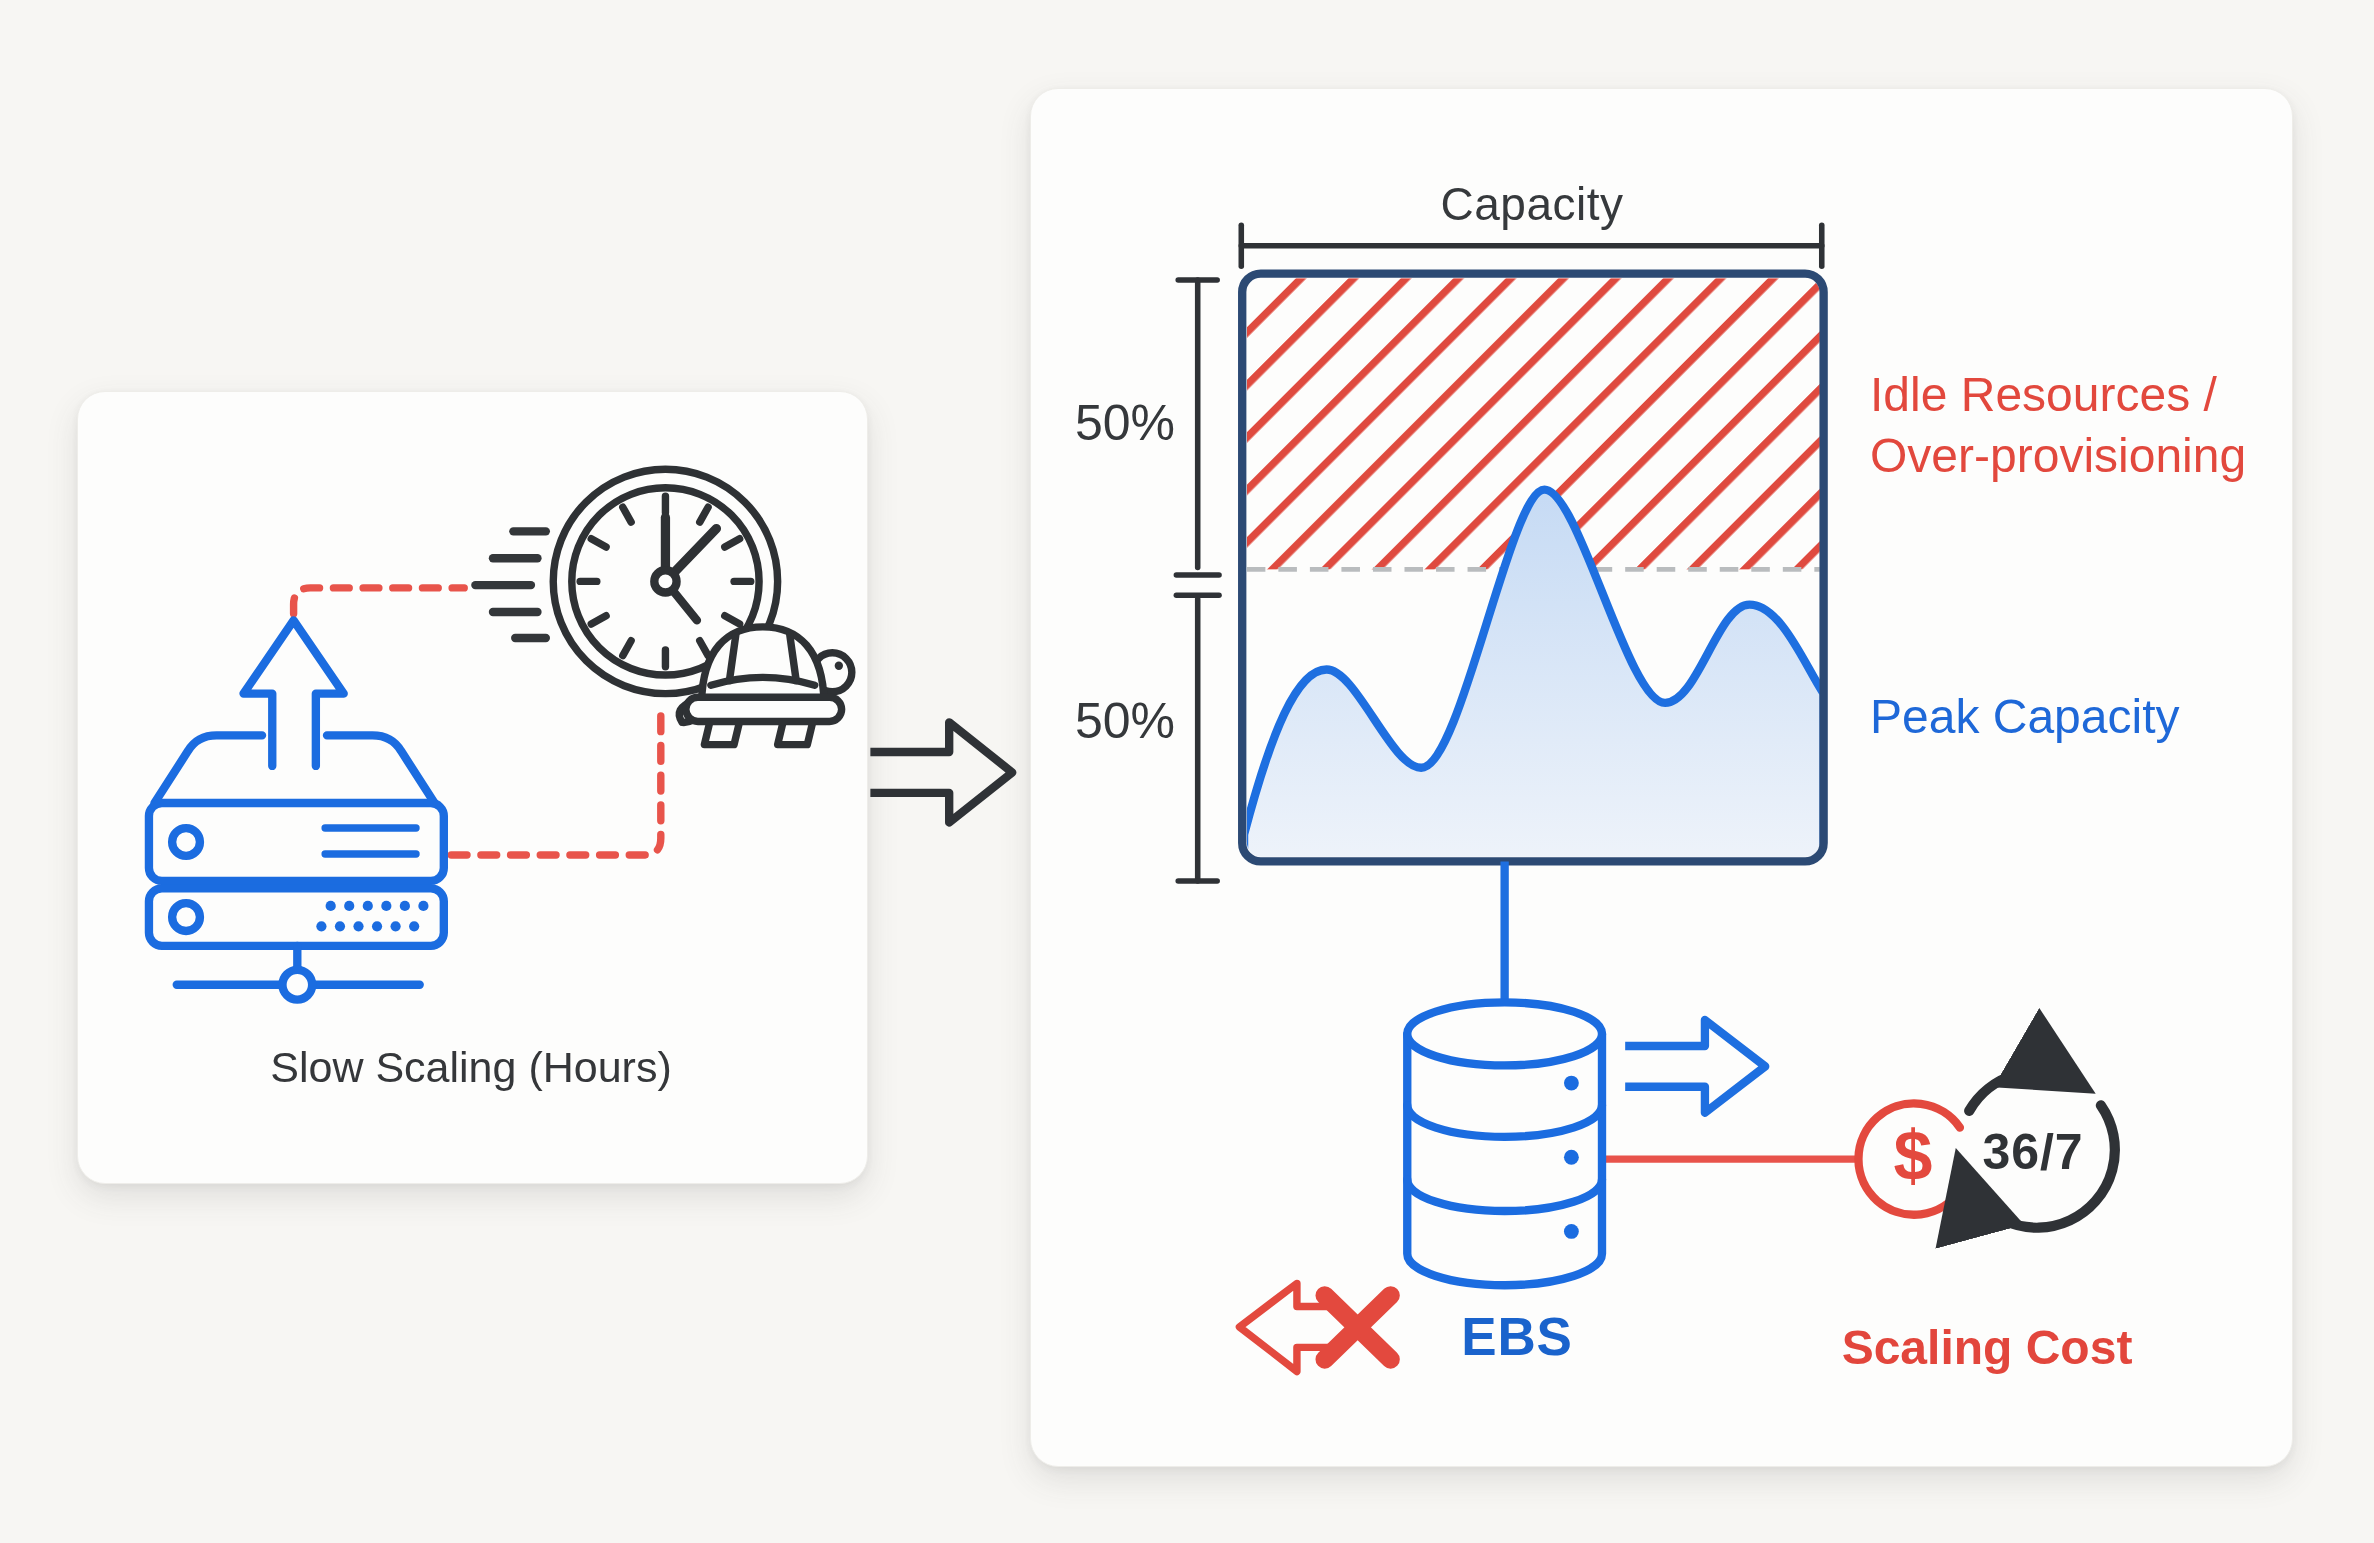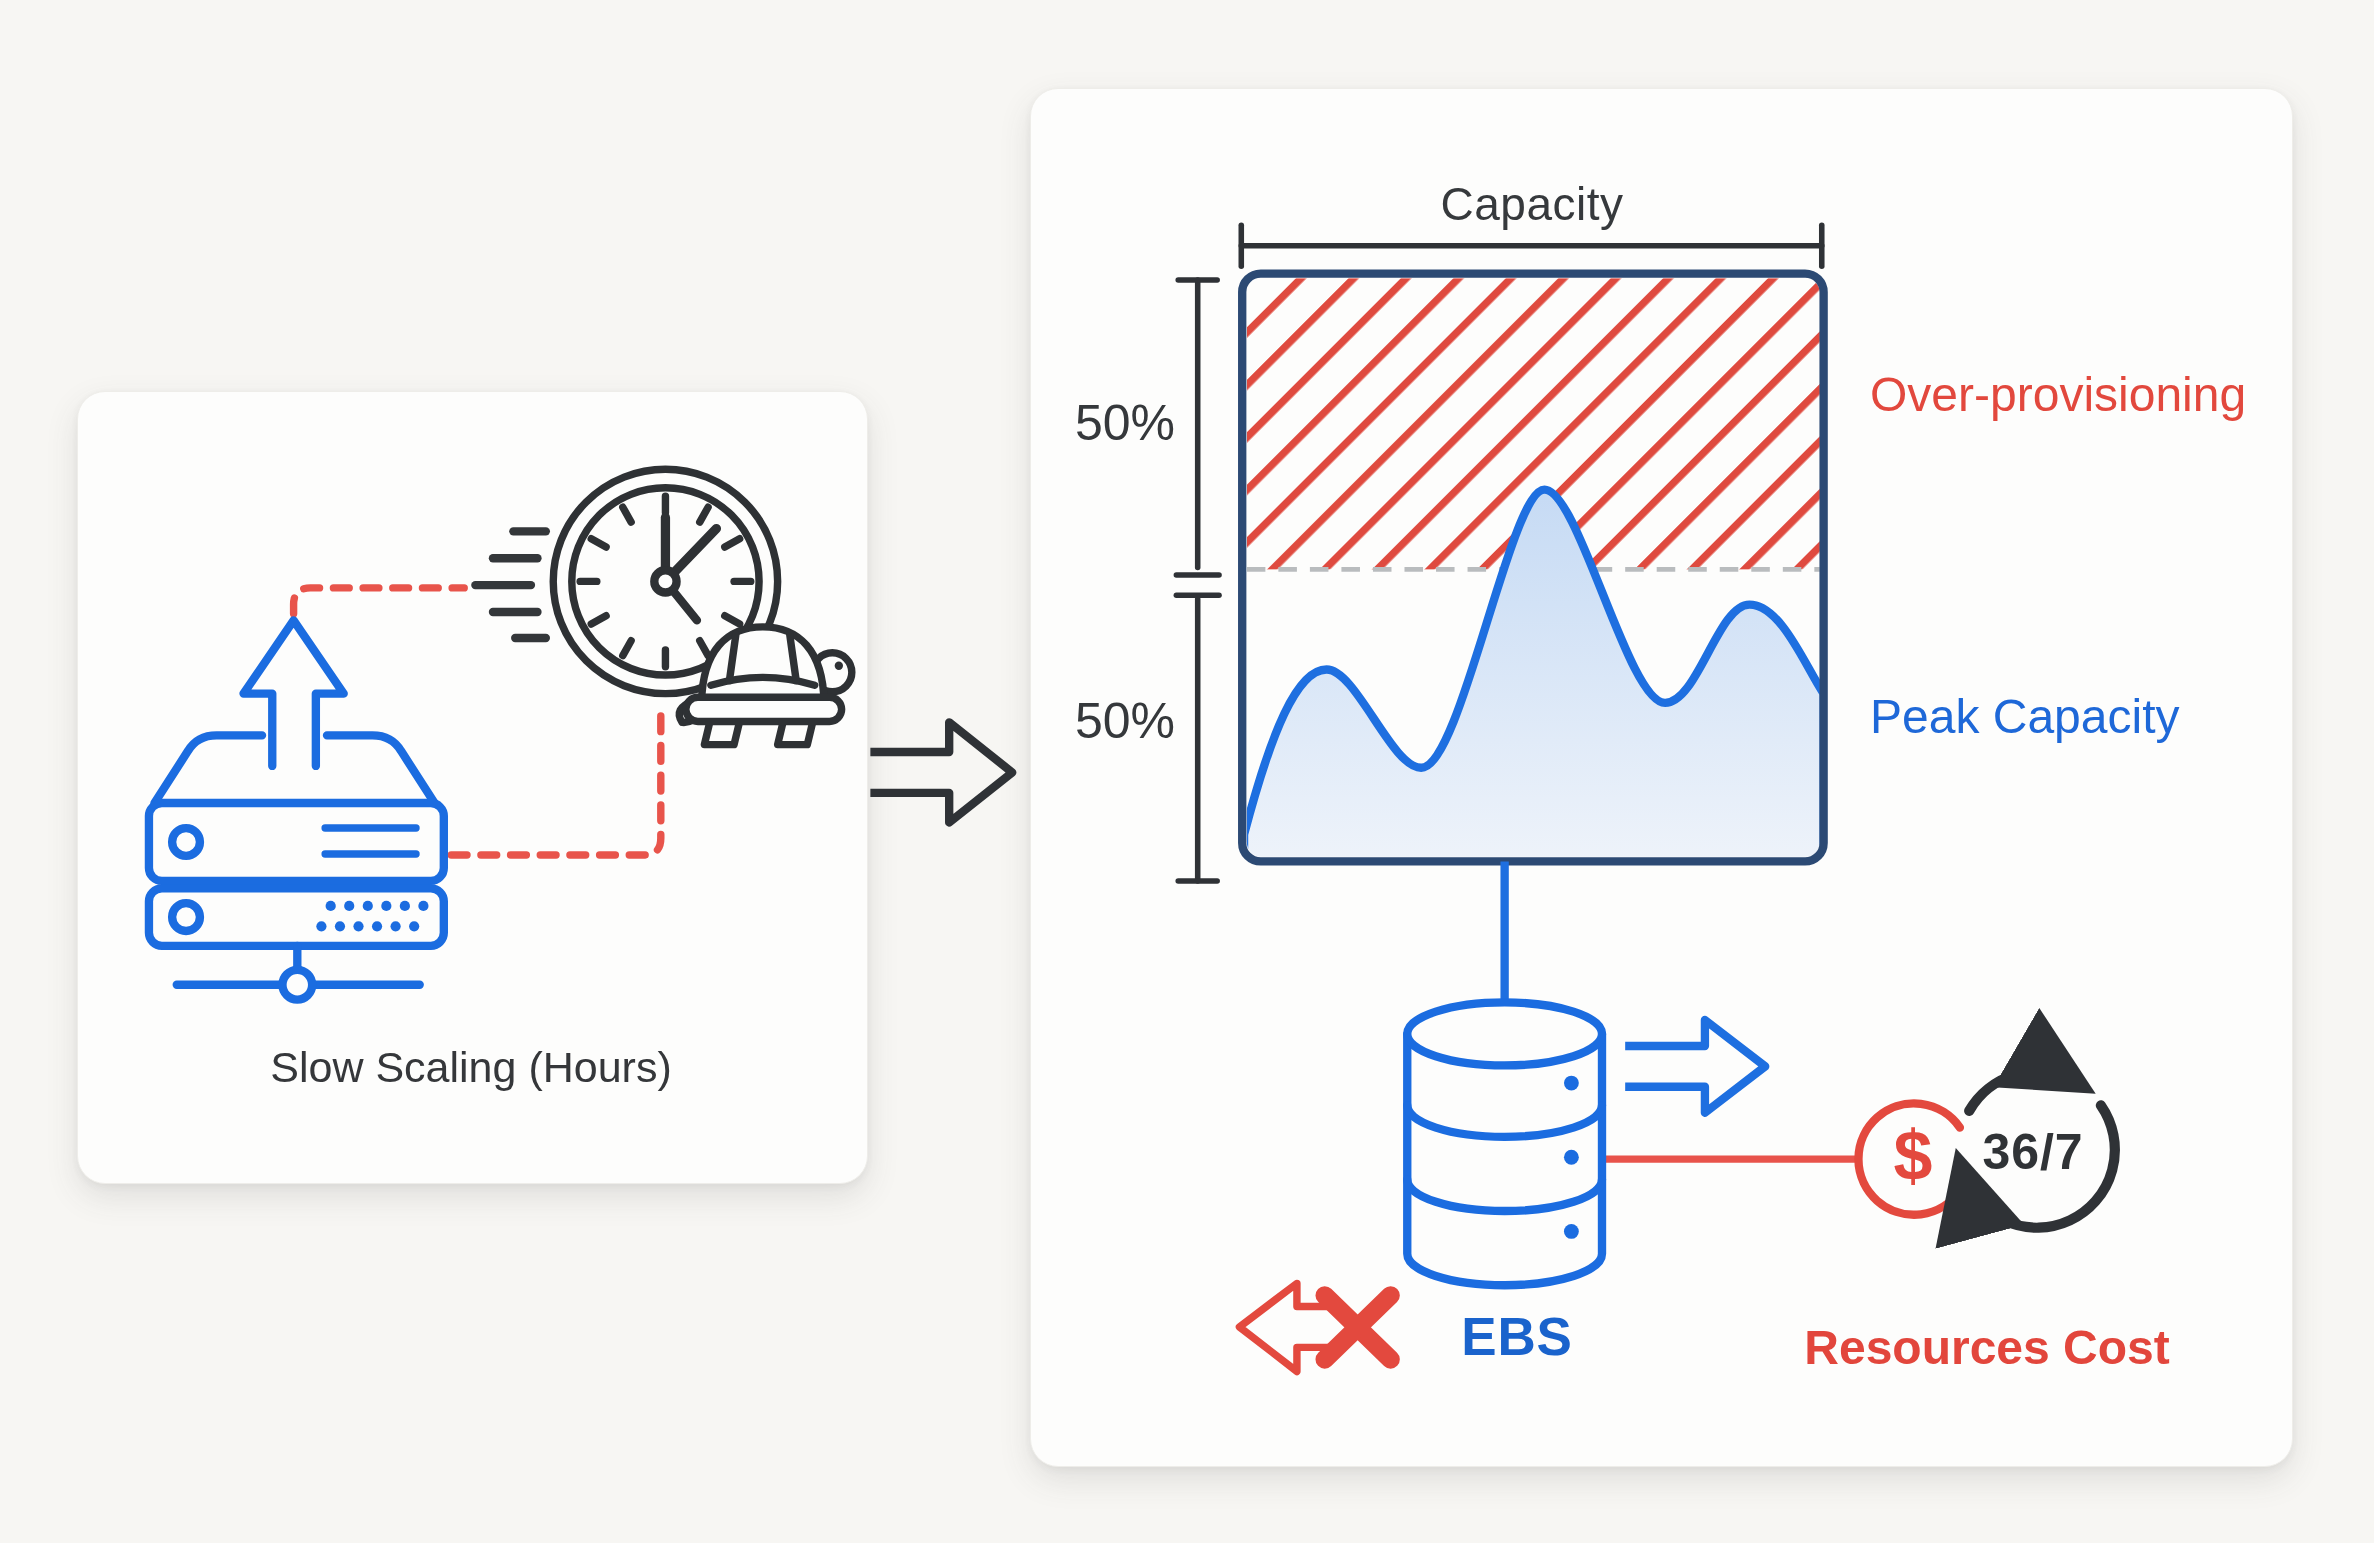--- a/index.html
+++ b/index.html
@@ -190,23 +190,24 @@
     </g>
   </svg>
 
   <div class="lbl t-slow" style="left:471px;top:1067px;">Slow Scaling (Hours)</div>
 
   <div class="lbl t-capacity" style="left:1532px;top:204px;">Capacity</div>
   <div class="lbl t-pct" style="left:1125px;top:423px;">50%</div>
   <div class="lbl t-pct" style="left:1125px;top:721px;">50%</div>
 
   <div class="lbl-left t-idle" style="left:1870px;top:364px;">
+    <div>Idle Resources /</div>
     <div>Over-provisioning</div>
   </div>
   <div class="lbl-left t-peak" style="left:1870px;top:716px;">Peak Capacity</div>
 
   <div class="lbl t-ebs" style="left:1501px;top:1336px;">EBS</div>
   <div class="lbl t-dollar" style="left:1913px;top:1156px;">$</div>
   <div class="lbl t-cycle" style="left:2033px;top:1152px;">36/7</div>
-  <div class="lbl t-cost" style="left:1987px;top:1347px;">Resources Cost</div>
+  <div class="lbl t-cost" style="left:1987px;top:1347px;">Scaling Cost</div>
 
 </div>
 
 
 </body></html>

